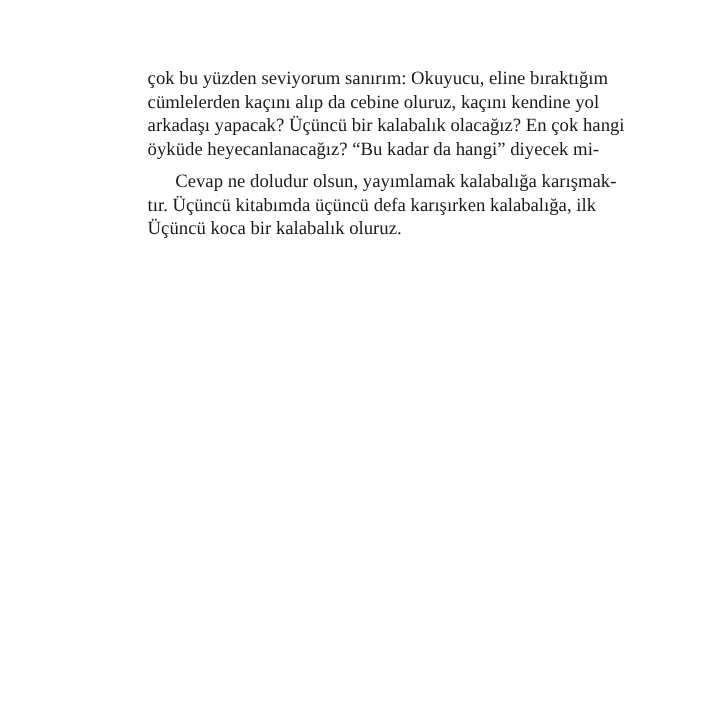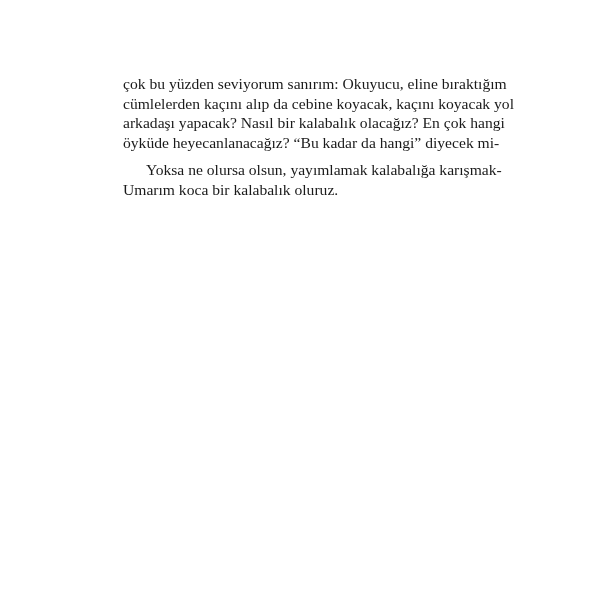--- a/index.html
+++ b/index.html
@@ -9,21 +9,21 @@
     }
     body {
       width: 600px;
       height: 600px;
       position: relative;
       overflow: hidden;
     }
     .page {
       position: absolute;
       left: 123px;
-      top: 74px;
+      top: 56px;
       width: 356px;
       font-family: "Liberation Serif", "DejaVu Serif", serif;
       font-size: 15.6px;
       line-height: 19.7px;
       color: #1a1a1a;
     }
     .para {
       margin: 0;
       text-align: justify;
       text-align-last: left;
@@ -43,21 +43,22 @@
     .indent {
       padding-left: 23px;
     }
   </style>
 </head>
 <body>
 
 <div class="page">
   <p class="para">
     <span class="line">çok bu yüzden seviyorum sanırım: Okuyucu, eline bıraktığım</span>
-    <span class="line">cümlelerden kaçını alıp da cebine koyacak, kaçını koyacak yol</span>
-    <span class="line">arkadaşı yapacak? Nasıl bir kalabalık olacağız? En çok hangi</span>
+    <span class="line">cümlelerden kaçını alıp da cebine oluruz, kaçını kendine yol</span>
+    <span class="line">arkadaşı yapacak? Üçüncü bir kalabalık olacağız? En çok hangi</span>
     <span class="line">öyküde heyecanlanacağız? “Bu kadar da hangi” diyecek mi-</span>
   </p>
   <p class="para">
-    <span class="line indent">Yoksa ne olursa olsun, yayımlamak kalabalığa karışmak-</span>
-    <span class="line last">Umarım koca bir kalabalık oluruz.</span>
+    <span class="line indent">Cevap ne doludur olsun, yayımlamak kalabalığa karışmak-</span>
+    <span class="line">tır. Üçüncü kitabımda üçüncü defa karışırken kalabalığa, ilk</span>
+    <span class="line last">Üçüncü koca bir kalabalık oluruz.</span>
   </p>
 </div>
 
 </body></html>

